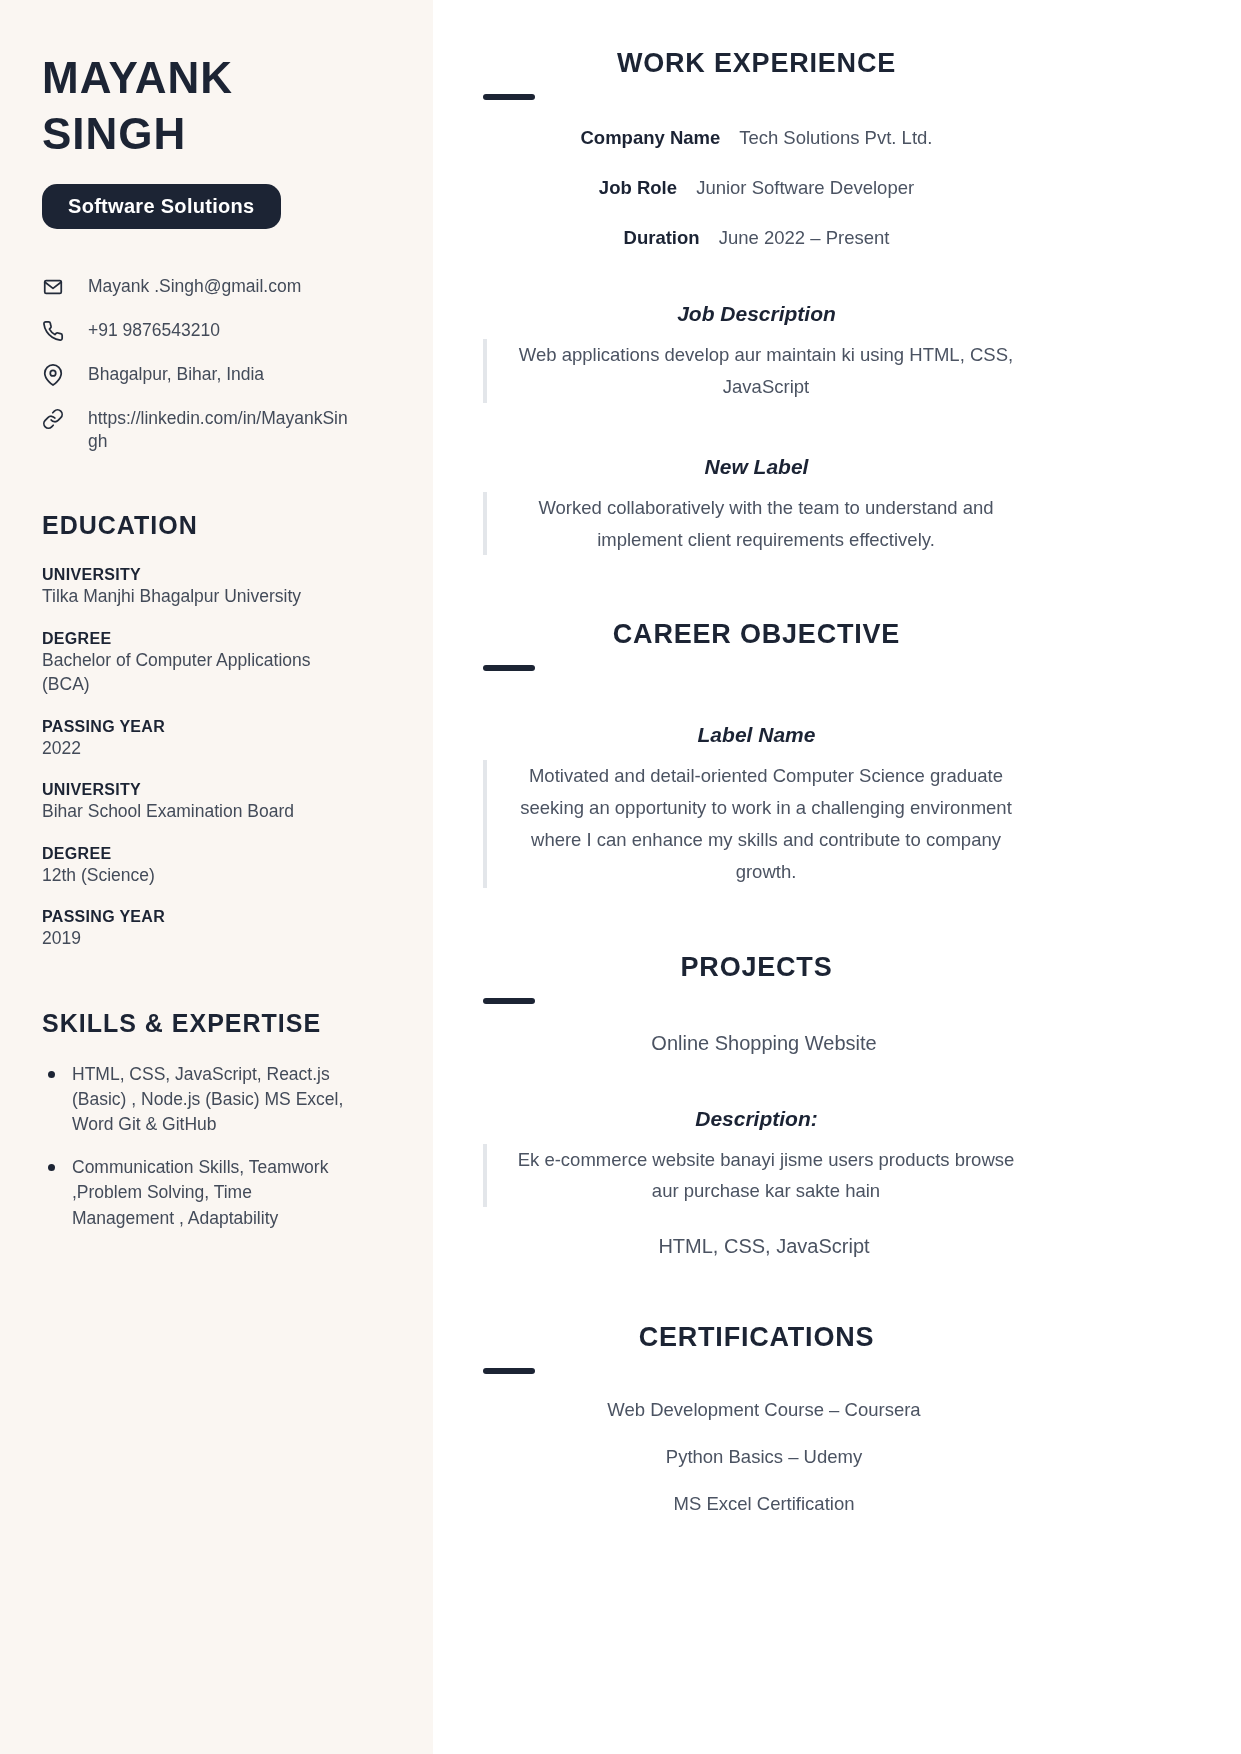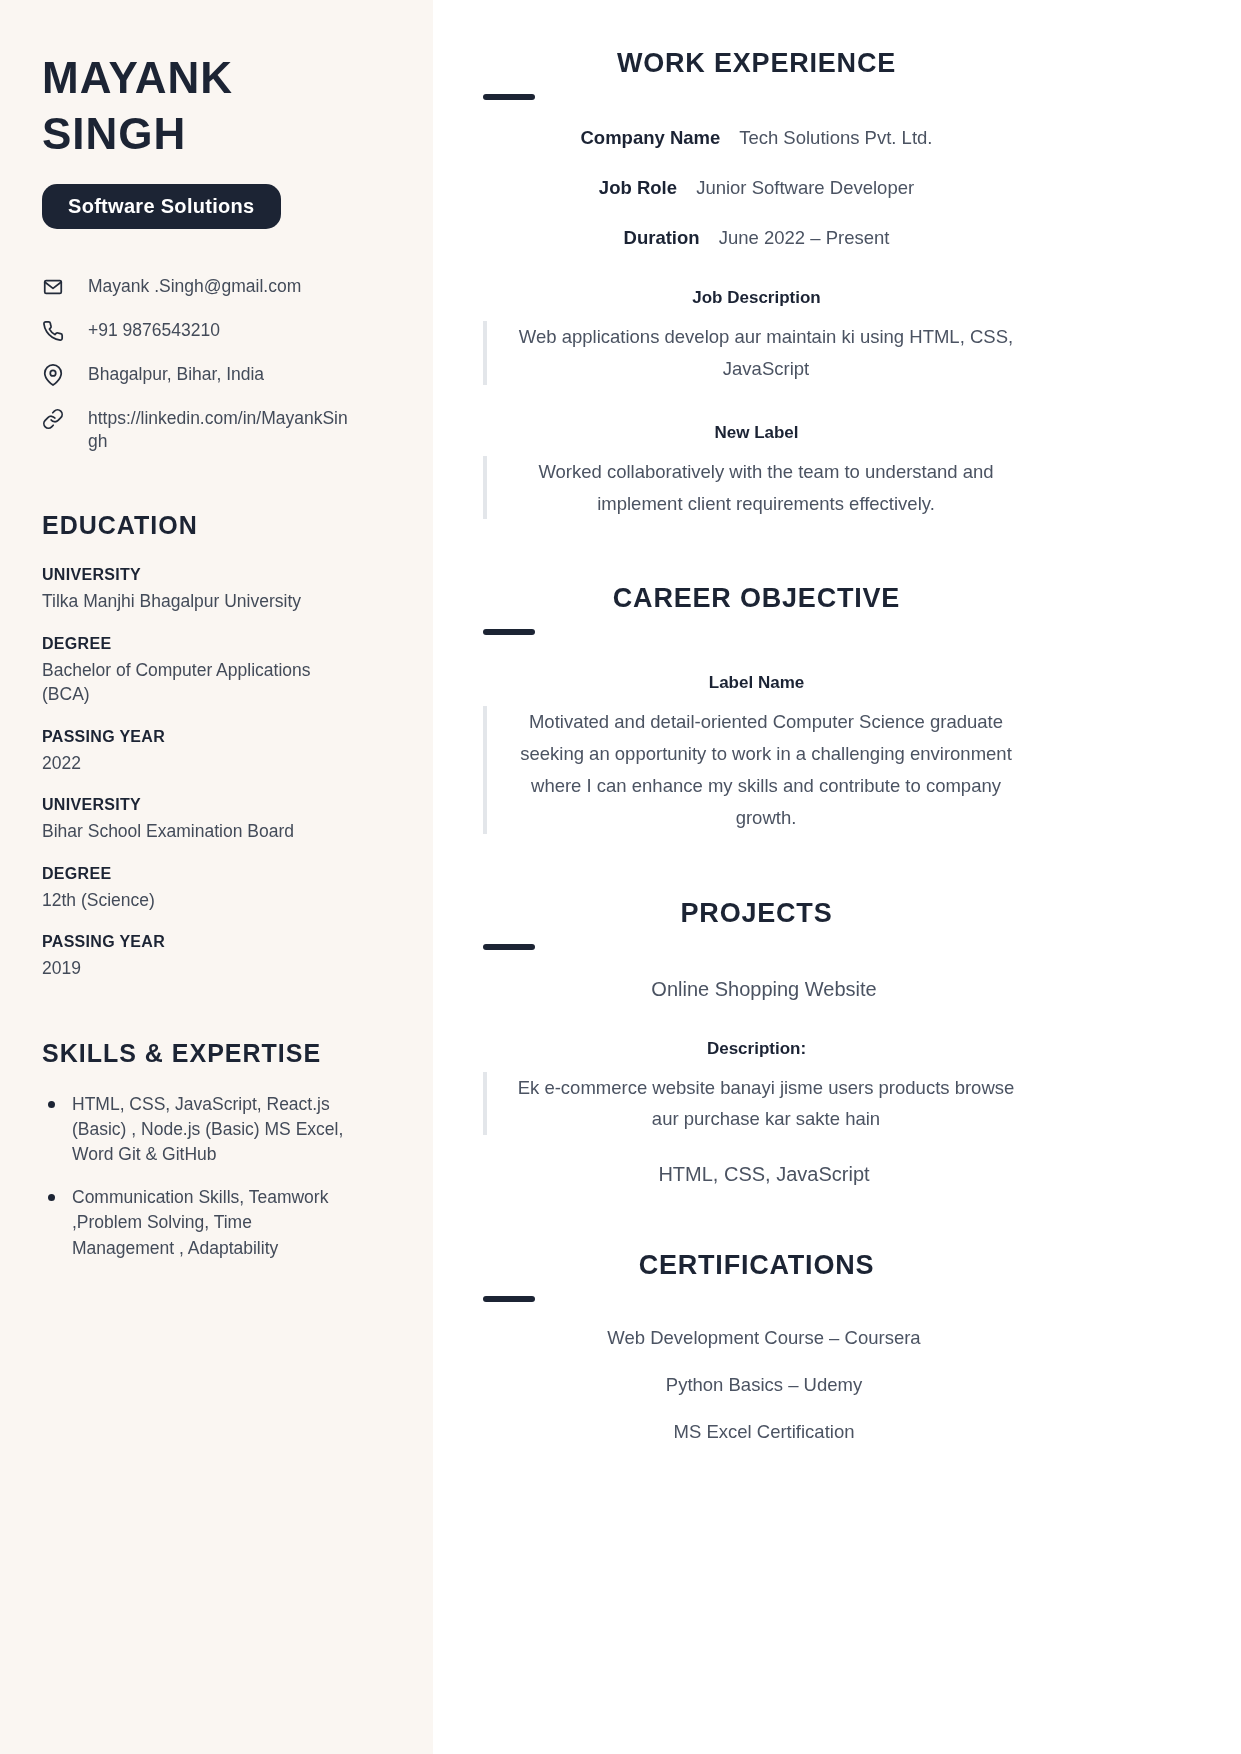--- a/index.html
+++ b/index.html
@@ -13,37 +13,37 @@
          font-size:20px;font-weight:700;padding:11px 26px;border-radius:15px;letter-spacing:0.3px;}
   .contacts{margin-top:46px;display:flex;flex-direction:column;gap:21px;}
   .contact-row{display:flex;gap:24px;align-items:flex-start;color:#434b59;
                font-size:17.5px;line-height:1.32;}
   .contact-icon{width:22px;height:22px;flex:none;color:#232b3a;margin-top:1px;}
   .contact-icon svg{width:22px;height:22px;display:block;}
   .contact-text{max-width:268px;overflow-wrap:anywhere;}
   .side-heading{margin-top:58px;font-size:25px;font-weight:800;color:#1c2434;letter-spacing:1px;}
   .edu-fields{margin-top:26px;display:flex;flex-direction:column;gap:21px;}
   .field-label{font-size:16px;font-weight:700;color:#1c2434;letter-spacing:0.3px;}
-  .field-value{margin-top:5px;font-size:17.5px;color:#434b59;line-height:1.4;max-width:300px;}
+  .field-value{font-size:17.5px;color:#434b59;line-height:1.4;max-width:300px;}
   .skills-list{margin-top:24px;display:flex;flex-direction:column;gap:17px;}
   .skill-item{display:flex;gap:17px;font-size:17.5px;color:#434b59;line-height:1.45;}
   .bullet-dot{width:7px;height:7px;border-radius:50%;background:#1c2434;flex:none;
               margin-top:9px;margin-left:6px;}
   .skill-text{max-width:272px;}
   
   .main{flex:1;box-sizing:border-box;padding:48px 58px 40px 50px;background:#ffffff;text-align:center;}
   .m-section{margin-top:64px;}
   .m-section:first-child{margin-top:0;}
   .m-heading{font-size:27px;font-weight:800;color:#1c2434;letter-spacing:0.8px;}
   .heading-bar{width:52px;height:6px;background:#1c2434;border-radius:3px;margin-top:15px;}
   .kv-row{margin-top:26px;font-size:18.5px;line-height:1.3;}
   .kv-row:first-of-type{margin-top:28px;}
   .kv-label{font-weight:700;color:#1b2334;margin-right:14px;}
   .kv-value{color:#4b5362;}
-  .sub-label{margin-top:38px;font-size:17px;font-weight:700;color:#1b2334;}
+  .sub-label{margin-top:52px;font-size:21px;font-weight:700;color:#1b2334;font-style:italic;}
   .quote{margin-top:13px;border-left:4px solid #e3e6ea;padding-left:15px;
          font-size:18.5px;color:#4b5362;line-height:1.72;max-width:625px;}
   .w-sm{max-width:560px;}
   .indent-text{margin-top:28px;padding-left:15px;font-size:20px;color:#4b5362;}
   .cert-item{margin-top:25px;padding-left:15px;font-size:18.5px;color:#4b5362;}
   .cert-item:first-of-type{margin-top:28px;}
 </style>
 </head>
 <body>
 

